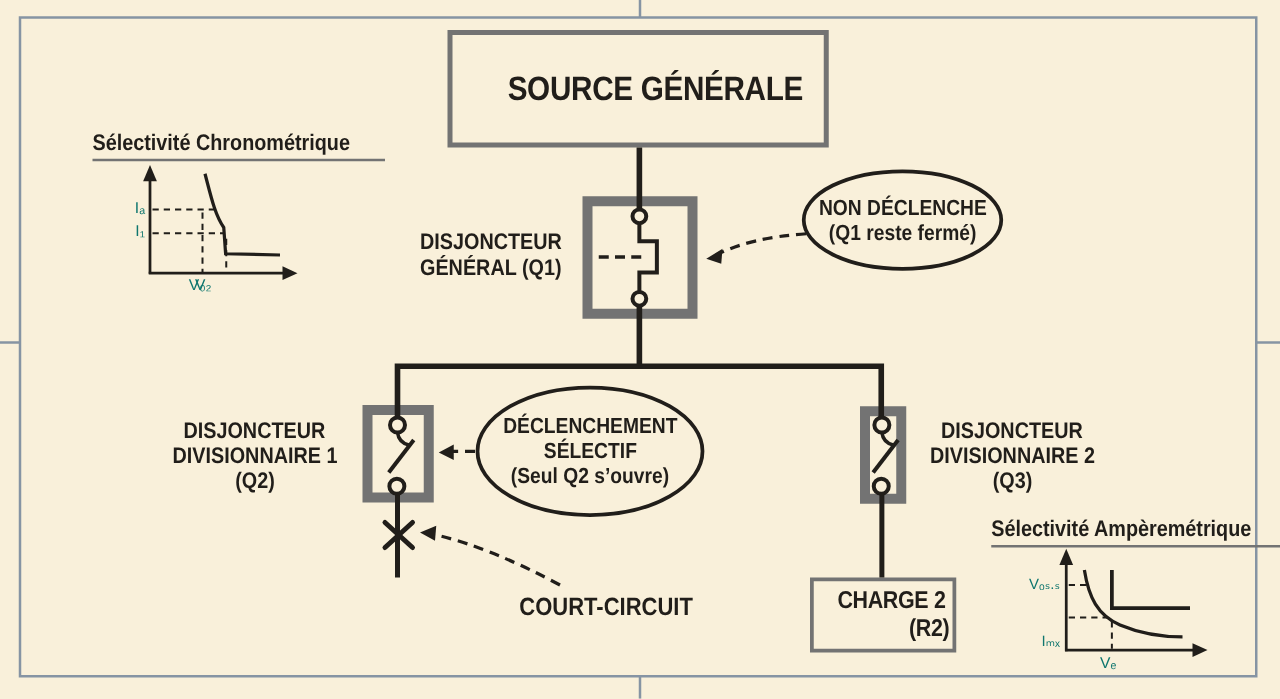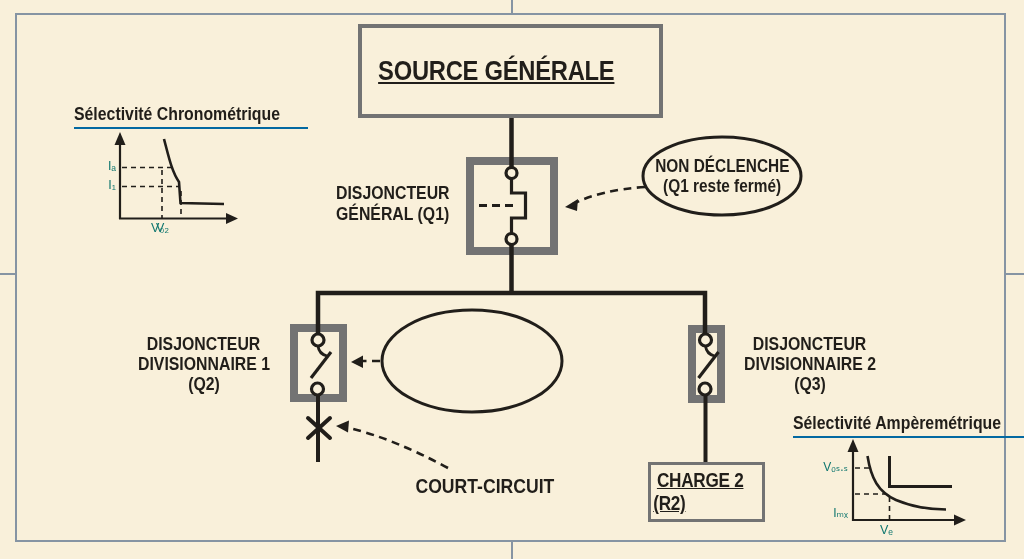--- a/index.html
+++ b/index.html
@@ -4,28 +4,28 @@
 <style>
   html,body{margin:0;padding:0;}
   body{width:1024px;height:559px;overflow:hidden;background:#f9f0da;
        font-family:"Liberation Sans","DejaVu Sans",sans-serif;color:#211e1a;}
   #stage{position:relative;width:1024px;height:559px;}
   .frame{position:absolute;left:15px;top:13px;width:991px;height:529px;
          box-sizing:border-box;border:2px solid #8694a3;}
   .tick{position:absolute;background:#8694a3;}
   svg.overlay{position:absolute;left:0;top:0;z-index:3;pointer-events:none;}
   .box{position:absolute;box-sizing:border-box;border:8px solid #737373;
-       display:flex;flex-direction:column;align-items:flex-start;justify-content:center;
-       text-align:center;z-index:2;text-decoration:underline;}
+       display:flex;flex-direction:column;align-items:flex-end;justify-content:center;
+       text-align:center;z-index:2;}
   .lbl{font-weight:bold;color:#211e1a;letter-spacing:-0.3px;z-index:4;}
   .cond{display:inline-block;transform:scaleX(0.88);transform-origin:center center;white-space:nowrap;}
   .cond-left{display:inline-block;transform:scaleX(0.88);transform-origin:left center;white-space:nowrap;}
   .txtblock{position:absolute;z-index:4;text-align:center;font-weight:bold;color:#211e1a;}
   .title{position:absolute;z-index:4;font-weight:bold;color:#211e1a;
-         border-bottom:2px solid #0369a1;padding-bottom:2px;}
+         border-bottom:2px solid #737373;padding-bottom:2px;}
   .ticklbl{position:absolute;z-index:4;font-weight:normal;font-size:12.5px;color:#0f766e;}
 </style>
 </head>
 <body>
 
 <div id="stage">
 
   <div class="frame"></div>
   <div class="tick" style="left:511px;top:0;width:2px;height:14px;"></div>
   <div class="tick" style="left:511px;top:540px;width:2px;height:19px;"></div>
@@ -63,20 +63,25 @@
     <span class="cond">DISJONCTEUR</span><br>
     <span class="cond">DIVISIONNAIRE 2</span><br>
     <span class="cond">(Q3)</span>
   </div>
 
   <div class="txtblock" style="left:640px;top:156px;width:164px;font-size:17.5px;line-height:20px;">
     <span class="cond">NON DÉCLENCHE</span><br>
     <span class="cond">(Q1 reste fermé)</span>
   </div>
 
+  <div class="txtblock" style="left:378px;top:330px;width:188px;font-size:17.5px;line-height:20px;">
+    <span class="cond">DÉCLENCHEMENT</span><br>
+    <span class="cond">SÉLECTIF</span><br>
+    <span class="cond">(Seul Q2 s’ouvre)</span>
+  </div>
 
   <div class="txtblock" style="left:406px;top:475px;width:144px;font-size:20px;">
     <span class="cond">COURT-CIRCUIT</span>
   </div>
 
   <div class="title" style="left:74px;top:104px;font-size:18px;">
     <span class="cond-left">Sélectivité Chronométrique</span>
   </div>
   <div class="title" style="left:793px;top:413px;font-size:18px;">
     <span class="cond-left">Sélectivité Ampèremétrique</span>

